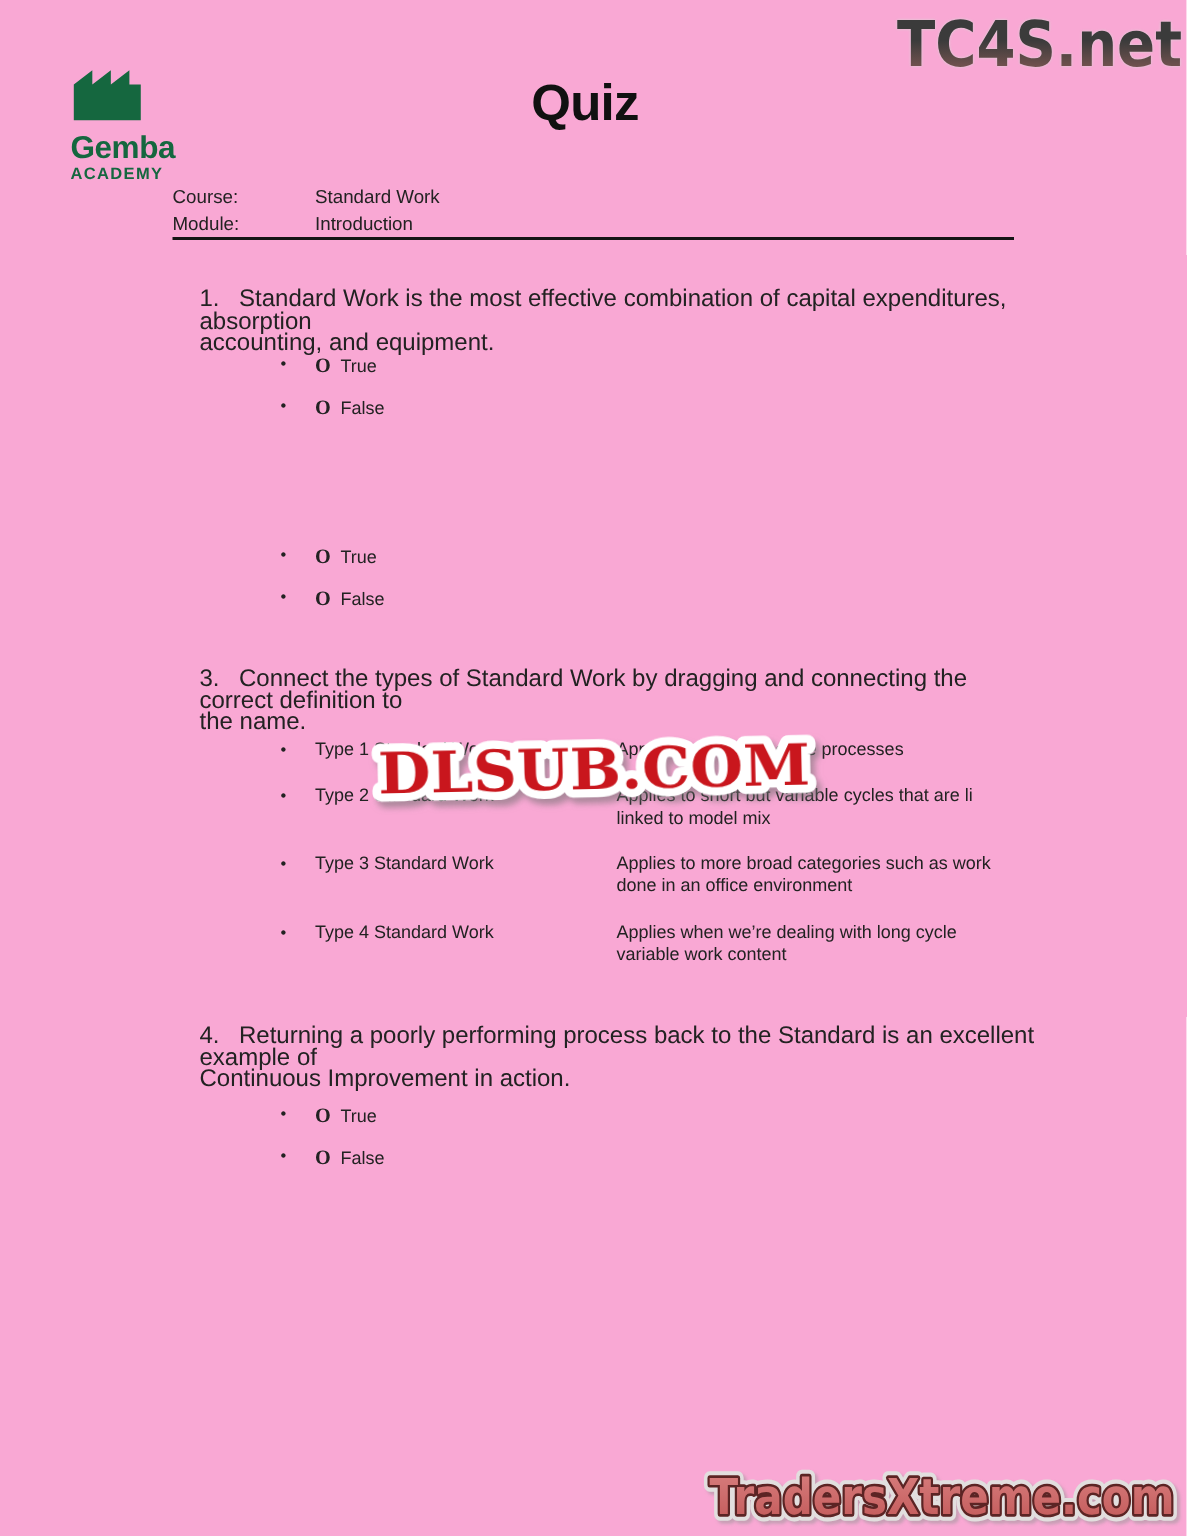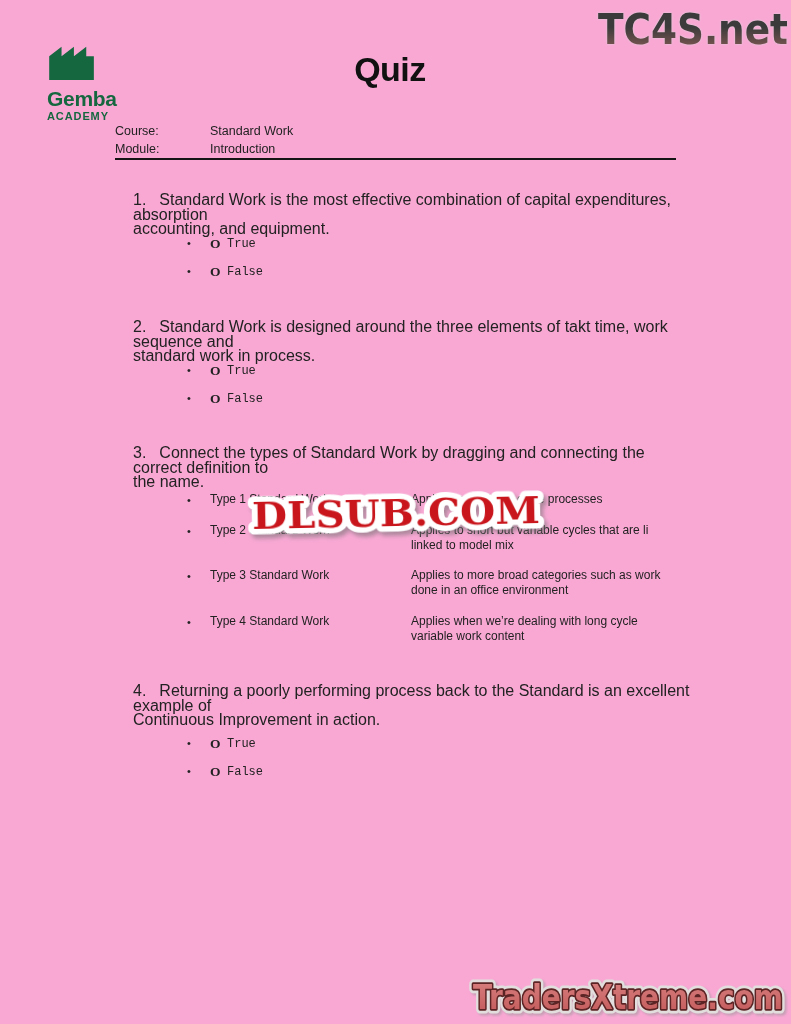--- a/index.html
+++ b/index.html
@@ -28,21 +28,21 @@
   .rule { position:absolute; left:115px; top:158px; width:561px; height:2px; background:#151515; }
 
   
   .question { position:absolute; left:133px; width:560px; font-size:16px; line-height:14.5px; color:#222; }
   .q-num { display:inline-block; margin-right:13px; }
   .q-text { white-space:pre-line; }
 
   .option { position:absolute; display:flex; align-items:baseline; font-size:12px; color:#222; }
   .opt-bullet { position:absolute; left:0; top:1px; font-size:11px; }
   .opt-radio { position:absolute; left:23px; top:0; font-family:"Liberation Serif", serif; font-weight:bold; font-size:13.5px; }
-  .opt-label { position:absolute; left:40px; top:1px;font-family:Liberation Mono, monospace; }
+  .opt-label { position:absolute; left:40px; top:1px; }
   .option { width:120px; height:16px; }
 
   .pair-row { position:absolute; left:187px; width:520px; font-size:12px; line-height:15px; color:#222; }
   .pair-bullet { position:absolute; left:0; top:1px; font-size:11px; }
   .pair-name { position:absolute; left:23px; top:0; width:190px; }
   .pair-def  { position:absolute; left:224px; top:0; width:282px; white-space:pre-line; }
 
   
   .dlsub { position:absolute; left:245px; top:482px;
     filter:drop-shadow(3px 4px 2px rgba(110,110,110,.55)); transform:rotate(-1.2deg); }
@@ -96,24 +96,20 @@
     <span class="opt-bullet">•</span>
     <span class="opt-radio">O</span>
     <span class="opt-label">True</span>
   </div>
   <div class="option" style="left:187px; top:264px">
     <span class="opt-bullet">•</span>
     <span class="opt-radio">O</span>
     <span class="opt-label">False</span>
   </div>
 
-  <div class="question" style="top:320px">
-    <span class="q-num">2.</span><span class="q-text">Standard Work is designed around the three elements of takt time, work sequence and
-standard work in process.</span>
-  </div>
   <div class="option" style="left:187px; top:363px">
     <span class="opt-bullet">•</span>
     <span class="opt-radio">O</span>
     <span class="opt-label">True</span>
   </div>
   <div class="option" style="left:187px; top:391px">
     <span class="opt-bullet">•</span>
     <span class="opt-radio">O</span>
     <span class="opt-label">False</span>
   </div>

